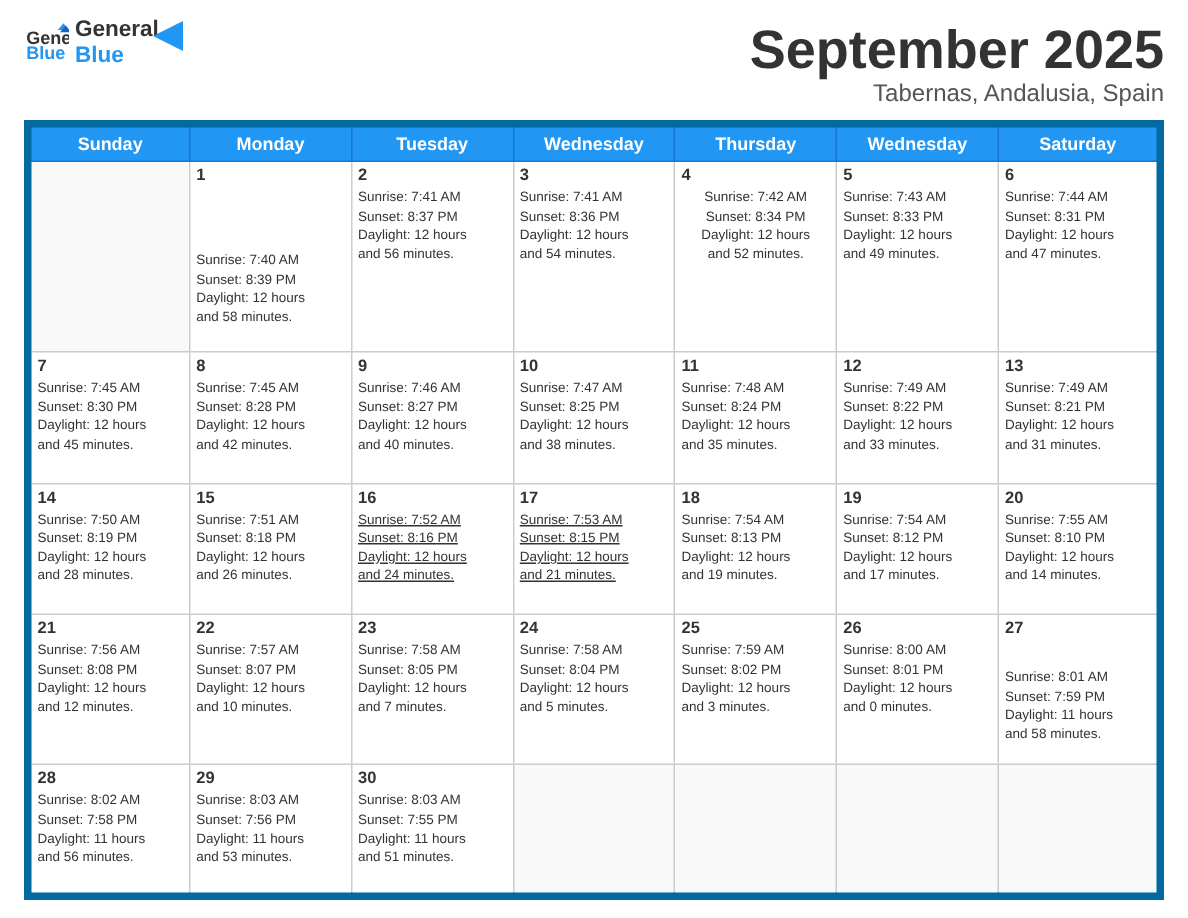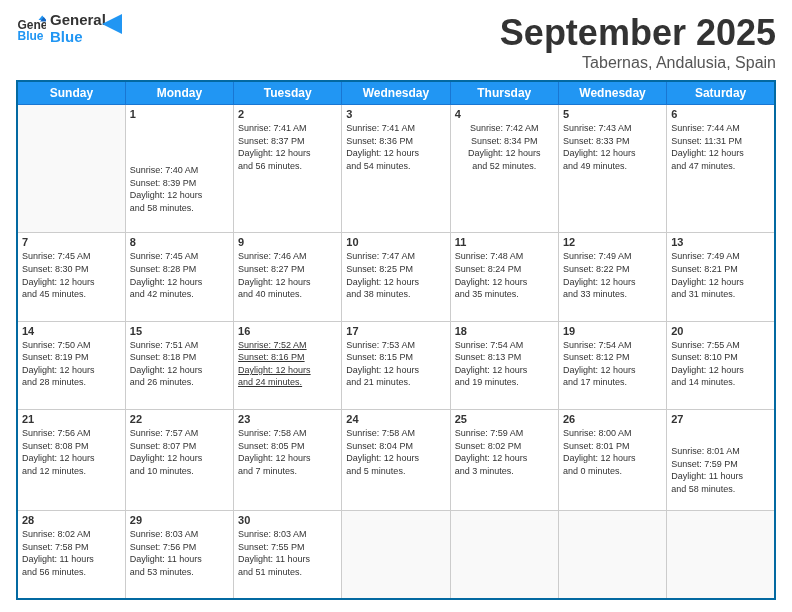--- a/index.html
+++ b/index.html
@@ -39,21 +39,21 @@
       font-size: 36px;
       font-weight: bold;
       color: #333;
     }
     .location {
       font-size: 16px;
       color: #555;
     }
     .calendar {
       flex: 1;
-      border: 2px solid #0369a1;
+      border: 5px solid #0369a1;
       border-collapse: collapse;
       width: 100%;
       table-layout: fixed;
     }
     .calendar th {
       background-color: #2196F3;
       color: white;
       text-align: center;
       font-size: 12px;
       padding: 4px 2px;
@@ -156,21 +156,21 @@
           <td>
             <span class="day-number">5</span>
             <div class="day-info" style="white-space: pre-line;">Sunrise: 7:43 AM
 Sunset: 8:33 PM
 Daylight: 12 hours
 and 49 minutes.</div>
           </td>
           <td>
             <span class="day-number">6</span>
             <div class="day-info" style="white-space: pre-line;">Sunrise: 7:44 AM
-Sunset: 11:31 PM
+Sunset: 8:31 PM
 Daylight: 12 hours
 and 47 minutes.</div>
           </td>
         </tr>
         <tr>
           <td>
             <span class="day-number">7</span>
             <div class="day-info" style="white-space: pre-line;">Sunrise: 7:45 AM
 Sunset: 8:30 PM
 Daylight: 12 hours
@@ -236,21 +236,21 @@
           </td>
           <td>
             <span class="day-number">16</span>
             <div class="day-info" style="white-space: pre-line; text-decoration: underline;">Sunrise: 7:52 AM
 Sunset: 8:16 PM
 Daylight: 12 hours
 and 24 minutes.</div>
           </td>
           <td>
             <span class="day-number">17</span>
-            <div class="day-info" style="white-space: pre-line;">Sunrise: 7:53 AM
+            <div class="day-info" style="white-space: pre-line; text-decoration: underline;">Sunrise: 7:53 AM
 Sunset: 8:15 PM
 Daylight: 12 hours
 and 21 minutes.</div>
           </td>
           <td>
             <span class="day-number">18</span>
             <div class="day-info" style="white-space: pre-line;">Sunrise: 7:54 AM
 Sunset: 8:13 PM
 Daylight: 12 hours
 and 19 minutes.</div>

